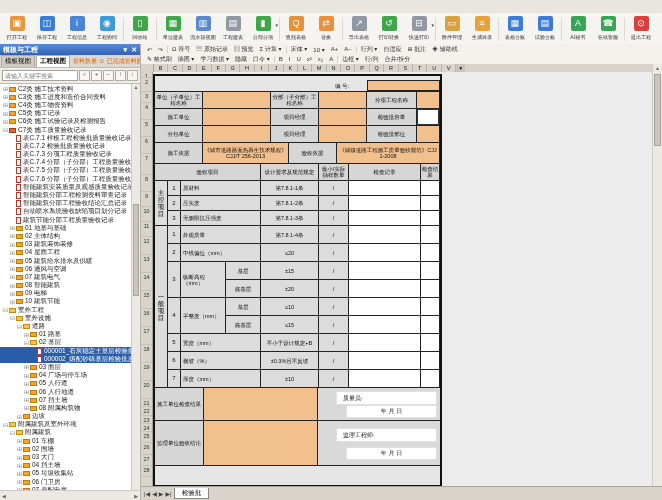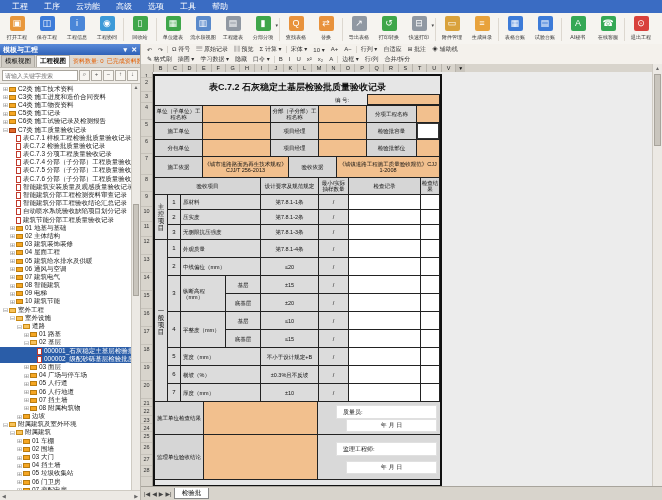--- a/index.html
+++ b/index.html
@@ -87,29 +87,20 @@
   #vthumb2{position:absolute;left:1px;right:1px;top:10px;height:70px;background:#c9c5bd;border:1px solid #a8a49c}
   #tabbar{position:absolute;left:141px;right:0;bottom:0;height:13px;background:#d8d4cc;border-top:1px solid #a8a49c;
           display:flex;align-items:center;gap:2px;padding-left:3px}
   .navg{color:#444;font-size:6px;flex:none}
   .sheettab{background:#fff;border:1px solid #888;border-top:none;padding:0 7px;font-size:6.5px;height:10px;line-height:10px;flex:none}
 </style>
 </head>
 <body>
 
 <div id="root">
-  <div id="menubar">
-      <div class="mi">工程</div>
-      <div class="mi">工序</div>
-      <div class="mi">云功能</div>
-      <div class="mi">高级</div>
-      <div class="mi">选项</div>
-      <div class="mi">工具</div>
-      <div class="mi">帮助</div>
-    </div>
   <div id="toolbar">
       <div class="tbtn">
         <div class="tile" style="background: rgb(232, 151, 60);">▣</div>
         <div class="tlbl">打开工程</div>
       </div>
       <div class="tbtn">
         <div class="tile" style="background: rgb(61, 123, 216);">◫</div>
         <div class="tlbl">保存工程</div>
       </div>
       <div class="tbtn">
@@ -576,23 +567,20 @@
         <div class="rn" style="height: 8.25px; line-height: 8px;">24</div>
         <div class="rn" style="height: 11.25px; line-height: 8px;">25</div>
         <div class="rn" style="height: 11.25px; line-height: 8px;">26</div>
         <div class="rn" style="height: 11.25px; line-height: 8px;">27</div>
         <div class="rn" style="height: 11.25px; line-height: 8px;">28</div>
       </div>
     <div id="form">
         <div class="frow" style="height: 4px;">
           <div class="fc plain" style="width: 285px; height: 4px;"></div>
         </div>
-        <div class="frow" style="height: 14px;">
-          <div class="fc title-c" style="width: 285px; height: 14px;">表C.7.2 石灰稳定土基层检验批质量验收记录</div>
-        </div>
         <div class="frow" style="height: 11px;">
           <div class="fc plain" style="width: 162px; height: 11px;"></div>
           <div class="fc plain sm" style="width: 50px; height: 11px;">编  号:</div>
           <div class="fc or bordered" style="width: 73px; height: 11px;"></div>
         </div>
         <div class="frow topline" style="height: 17px;">
           <div class="fc lab sm" style="width: 48px; height: 17px;">单位（子单位）工程名称</div>
           <div class="fc or" style="width: 68px; height: 17px;"></div>
           <div class="fc lab sm" style="width: 48px; height: 17px;">分部（子分部）工程名称</div>
           <div class="fc or" style="width: 48px; height: 17px;"></div>

